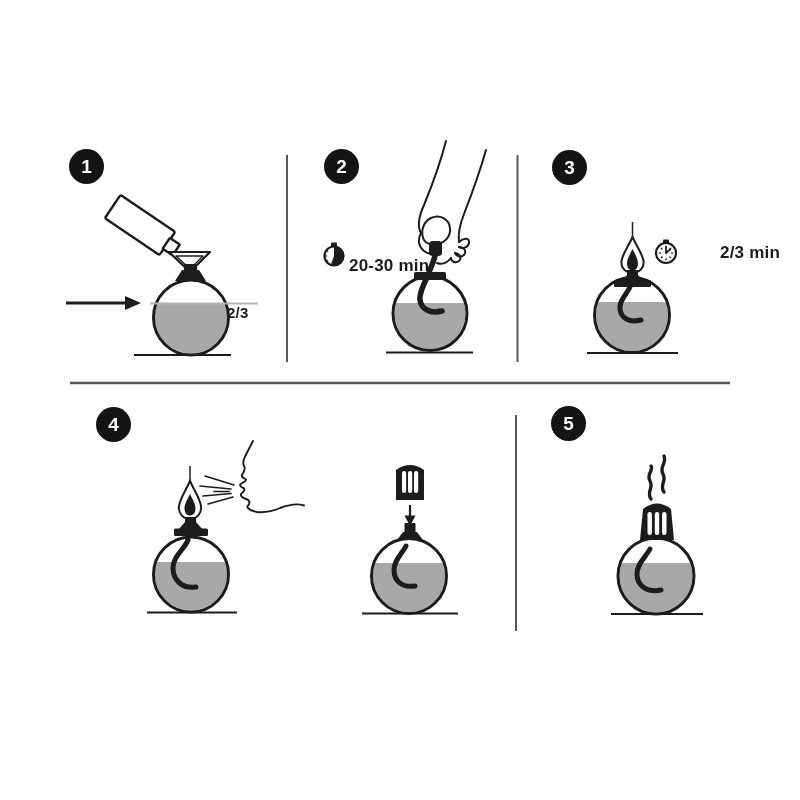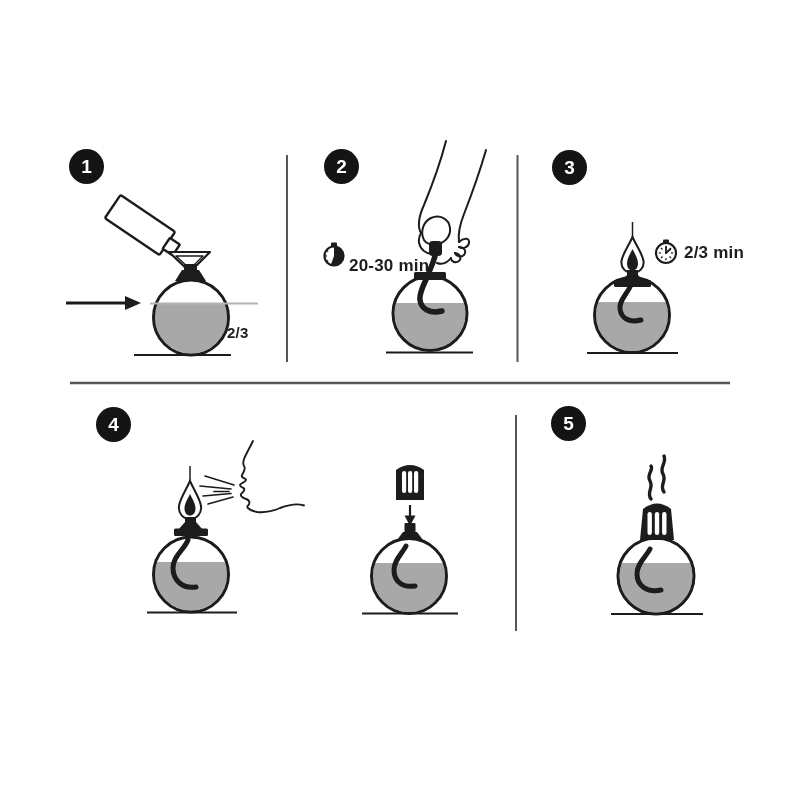--- a/index.html
+++ b/index.html
@@ -219,17 +219,17 @@
       <line x1="611" y1="614" x2="703" y2="614" stroke="#1c1c1c" stroke-width="2.2"></line>
     </g>
   </svg>
 
   <div class="badge" style="left:69px;top:149px;">1</div>
   <div class="badge" style="left:324px;top:149px;">2</div>
   <div class="badge" style="left:552px;top:150px;">3</div>
   <div class="badge" style="left:96px;top:407px;">4</div>
   <div class="badge" style="left:551px;top:406px;">5</div>
 
-  <span class="lbl fill" style="left:227px;top:324px;">2/3</span>
+  <span class="lbl fill" style="left:227px;top:304px;">2/3</span>
   <span class="lbl timer" style="left:349px;top:256px;">20-30 min</span>
-  <span class="lbl timer" style="left:684px;top:243px;">2/3 min</span>
+  <span class="lbl timer" style="left:720px;top:243px;">2/3 min</span>
 
 </div>
 
 </body></html>

